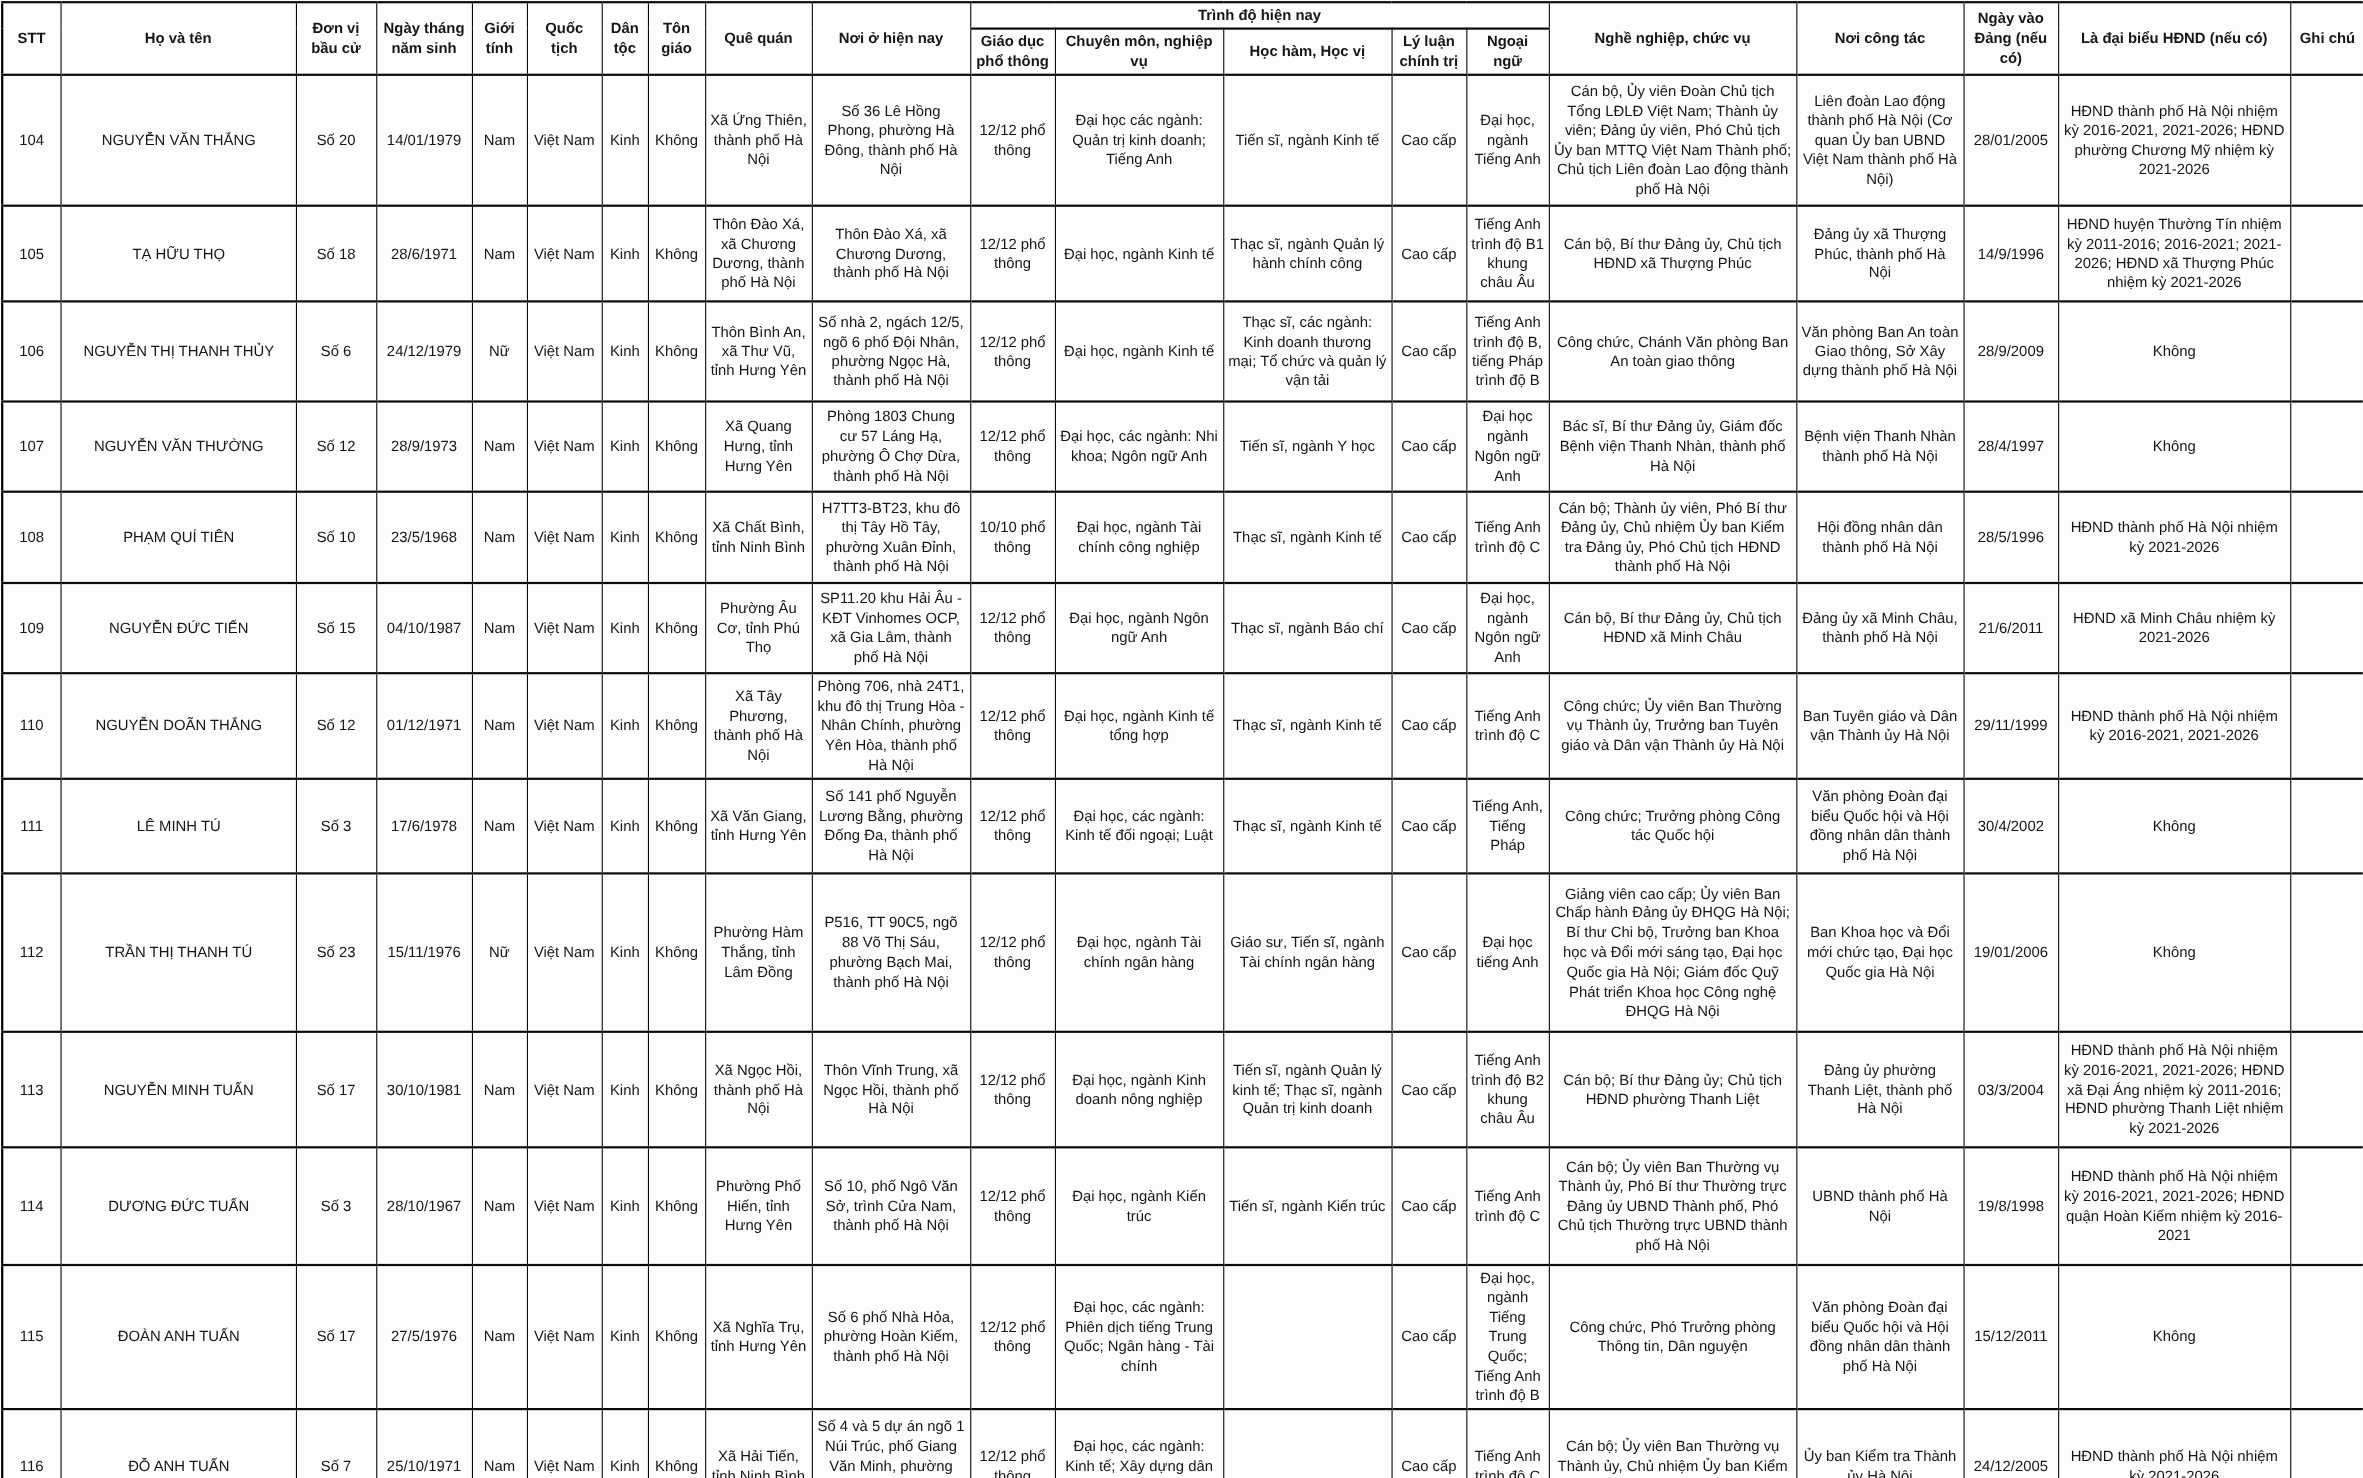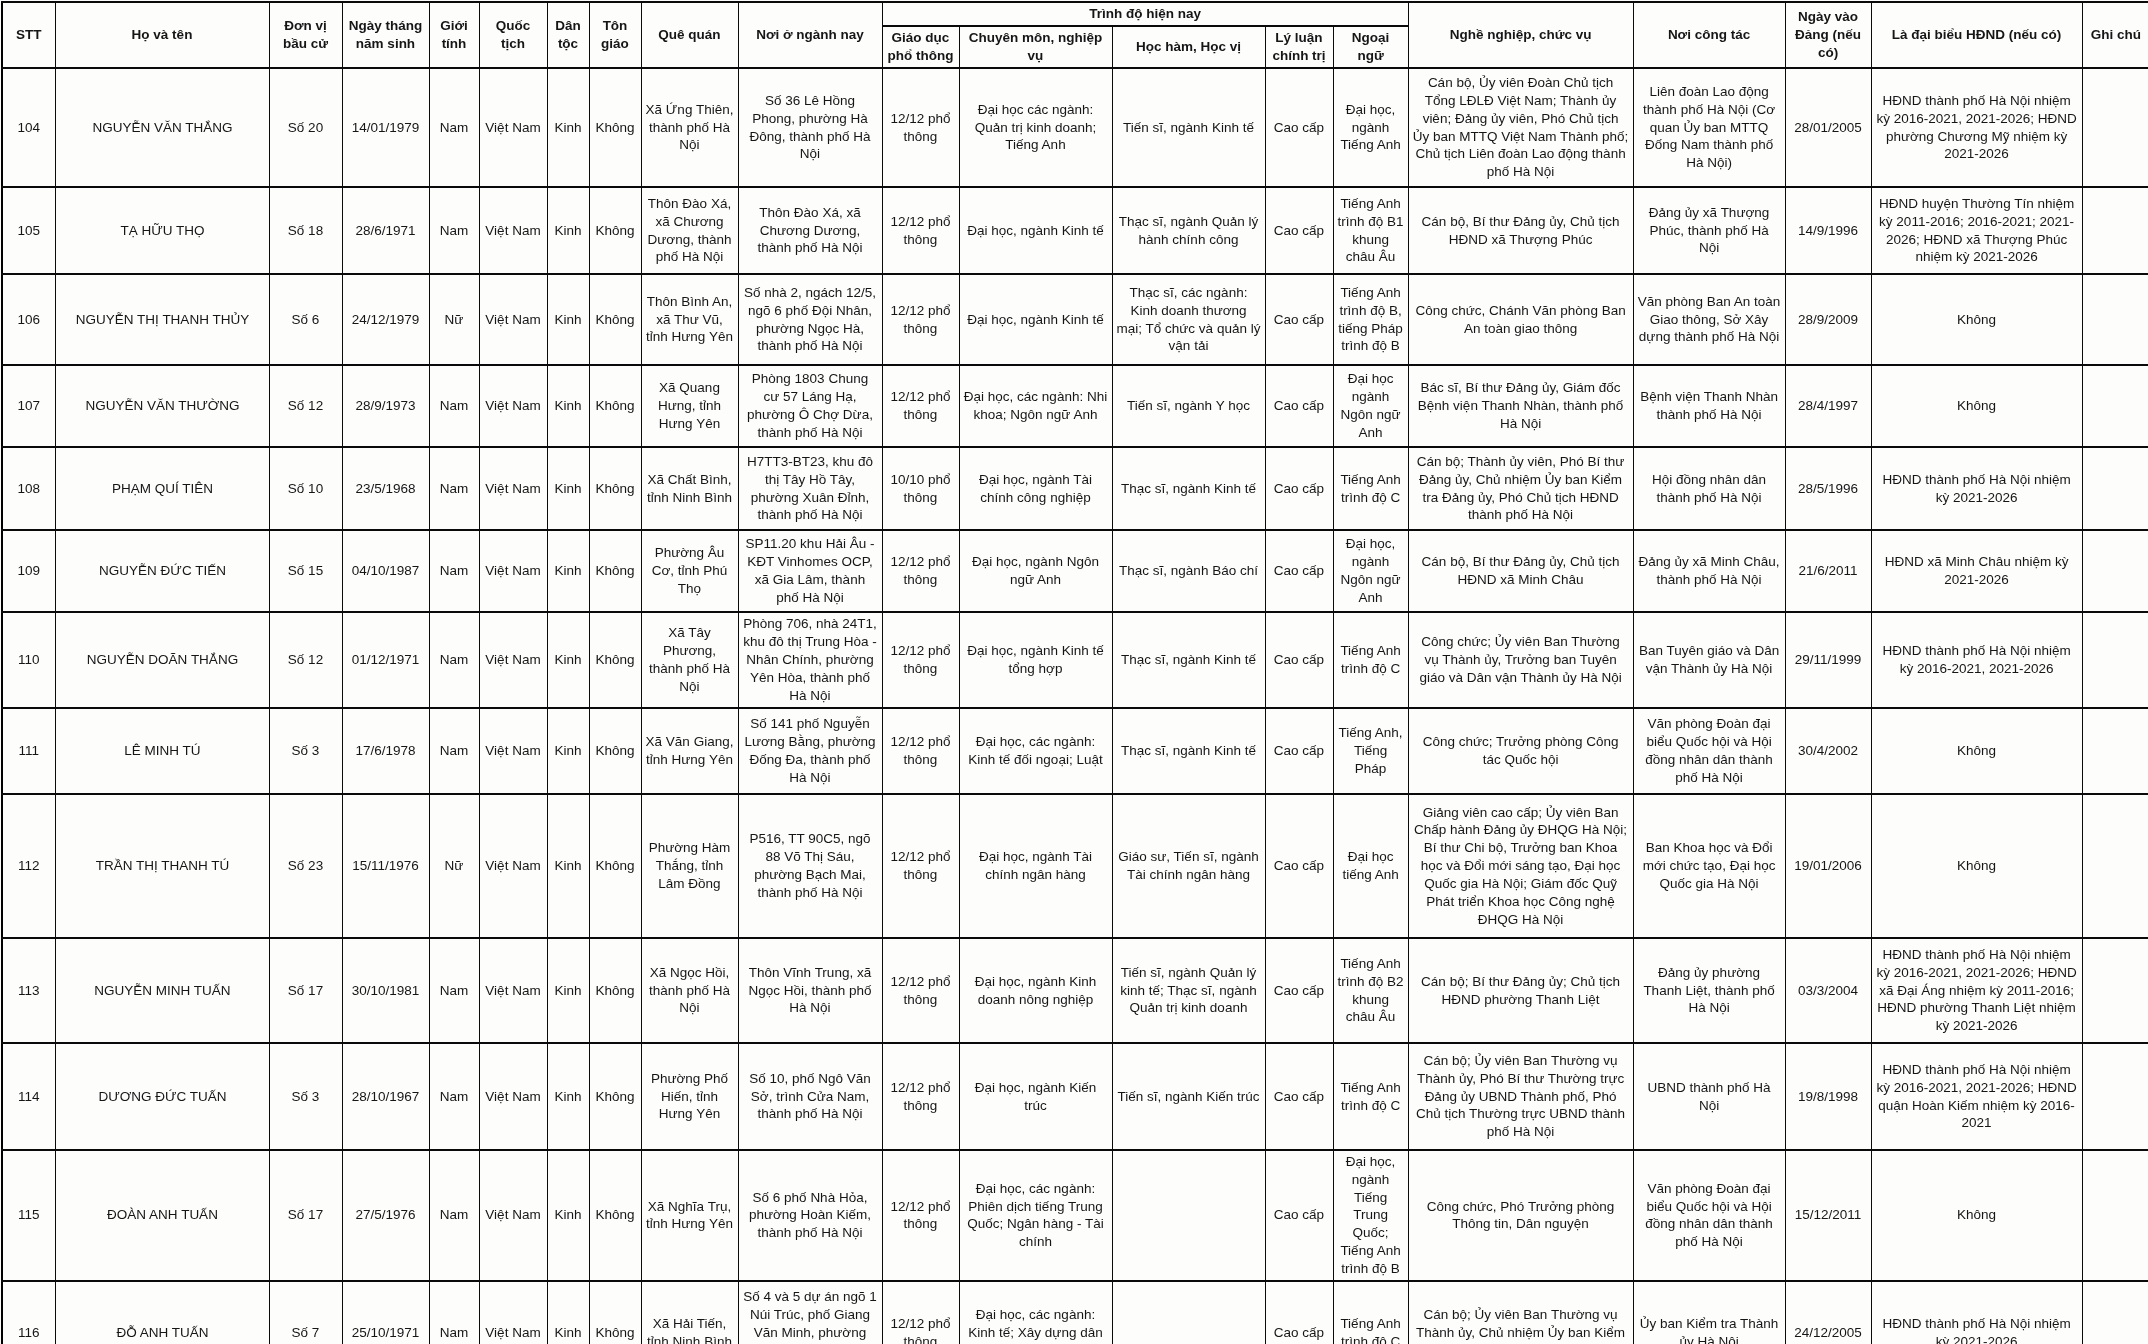--- a/index.html
+++ b/index.html
@@ -86,21 +86,21 @@
     <tr class="tier-1">
       <th rowspan="2">STT</th>
       <th rowspan="2">Họ và tên</th>
       <th rowspan="2">Đơn vị bầu cử</th>
       <th rowspan="2">Ngày tháng năm sinh</th>
       <th rowspan="2">Giới tính</th>
       <th rowspan="2">Quốc tịch</th>
       <th rowspan="2">Dân tộc</th>
       <th rowspan="2">Tôn giáo</th>
       <th rowspan="2">Quê quán</th>
-      <th rowspan="2">Nơi ở ngành nay</th>
+      <th rowspan="2">Nơi ở hiện nay</th>
       <th colspan="5">Trình độ hiện nay</th>
       <th rowspan="2">Nghề nghiệp, chức vụ</th>
       <th rowspan="2">Nơi công tác</th>
       <th rowspan="2">Ngày vào Đảng (nếu có)</th>
       <th rowspan="2">Là đại biểu HĐND (nếu có)</th>
       <th rowspan="2">Ghi chú</th>
     </tr>
     <tr class="tier-2">
       <th>Giáo dục phổ thông</th>
       <th>Chuyên môn, nghiệp vụ</th>
@@ -120,21 +120,21 @@
         <td class="cell-dan-toc">Kinh</td>
         <td class="cell-ton-giao">Không</td>
         <td class="cell-que-quan">Xã Ứng Thiên, thành phố Hà Nội</td>
         <td class="cell-noi-o">Số 36 Lê Hồng Phong, phường Hà Đông, thành phố Hà Nội</td>
         <td class="cell-giao-duc">12/12 phổ thông</td>
         <td class="cell-chuyen-mon">Đại học các ngành: Quản trị kinh doanh; Tiếng Anh</td>
         <td class="cell-hoc-ham">Tiến sĩ, ngành Kinh tế</td>
         <td class="cell-ly-luan">Cao cấp</td>
         <td class="cell-ngoai-ngu">Đại học, ngành Tiếng Anh</td>
         <td class="cell-nghe-nghiep">Cán bộ, Ủy viên Đoàn Chủ tịch Tổng LĐLĐ Việt Nam; Thành ủy viên; Đảng ủy viên, Phó Chủ tịch Ủy ban MTTQ Việt Nam Thành phố; Chủ tịch Liên đoàn Lao động thành phố Hà Nội</td>
-        <td class="cell-noi-cong-tac">Liên đoàn Lao động thành phố Hà Nội (Cơ quan Ủy ban MTTQ Đống Nam thành phố Hà Nội)</td>
+        <td class="cell-noi-cong-tac">Liên đoàn Lao động thành phố Hà Nội (Cơ quan Ủy ban UBND Việt Nam thành phố Hà Nội)</td>
         <td class="cell-ngay-dang">28/01/2005</td>
         <td class="cell-dai-bieu">HĐND thành phố Hà Nội nhiệm kỳ 2016-2021, 2021-2026; HĐND phường Chương Mỹ nhiệm kỳ 2021-2026</td>
         <td class="cell-ghi-chu"></td>
       </tr>
       <tr>
         <td class="cell-stt">105</td>
         <td class="cell-ho-ten">TẠ HỮU THỌ</td>
         <td class="cell-don-vi">Số 18</td>
         <td class="cell-ngay-sinh">28/6/1971</td>
         <td class="cell-gioi-tinh">Nam</td>

